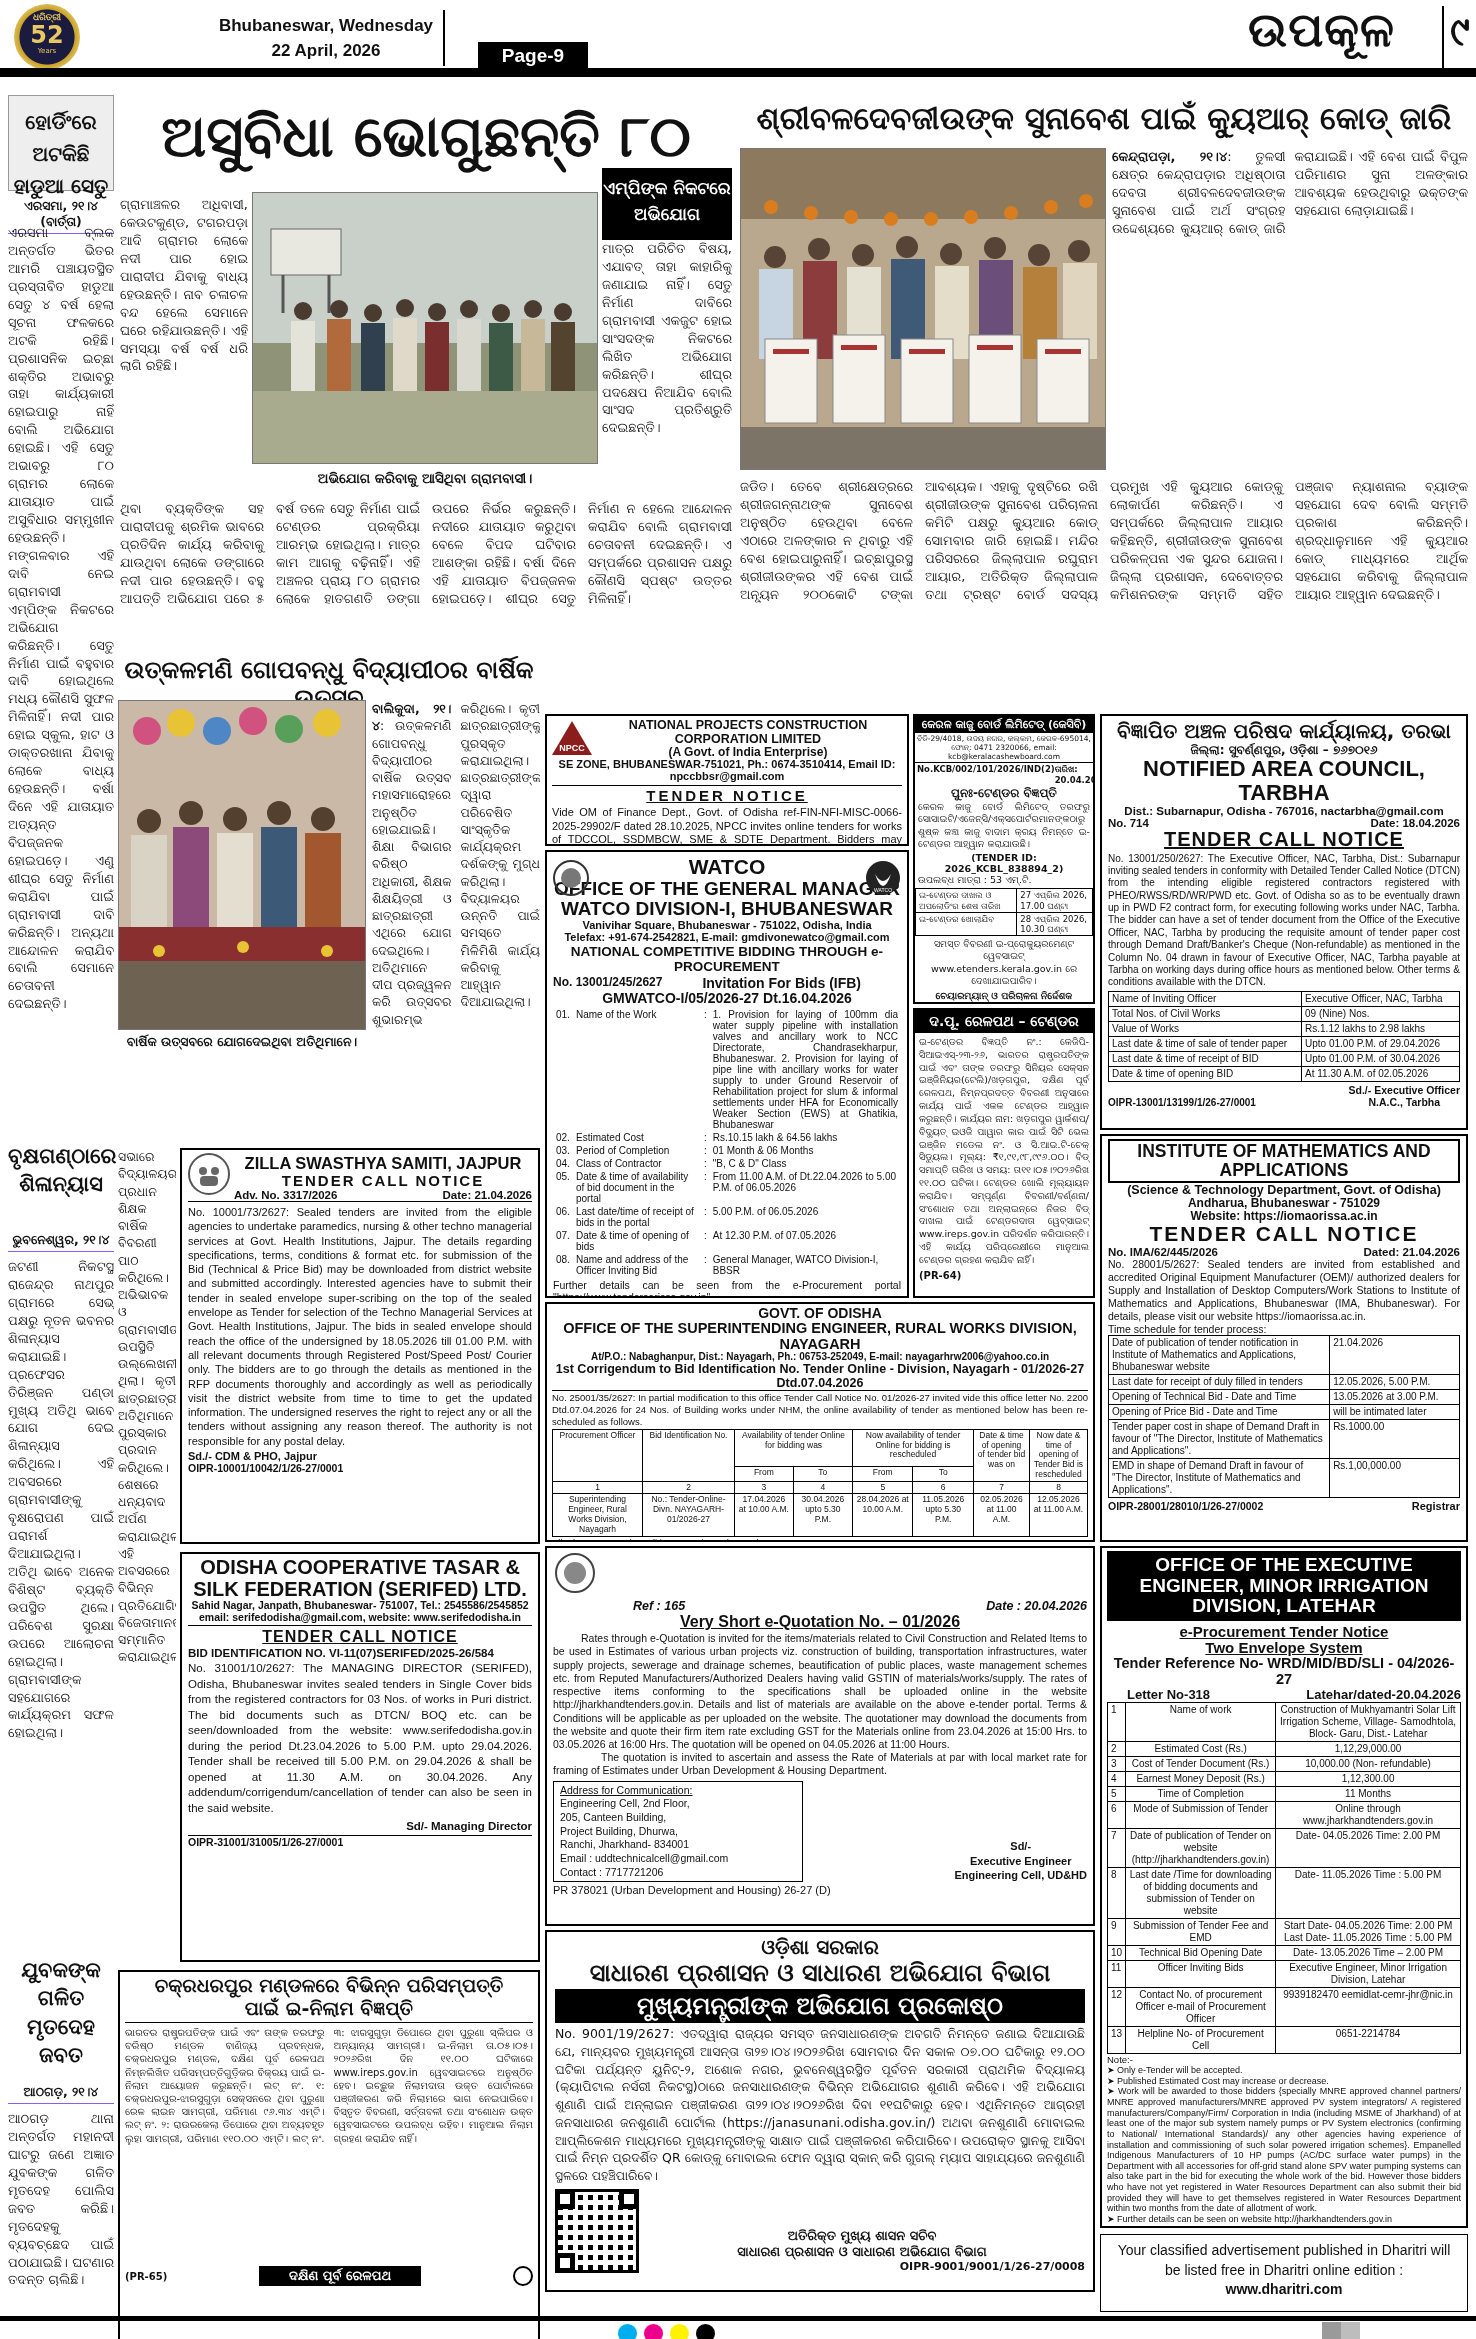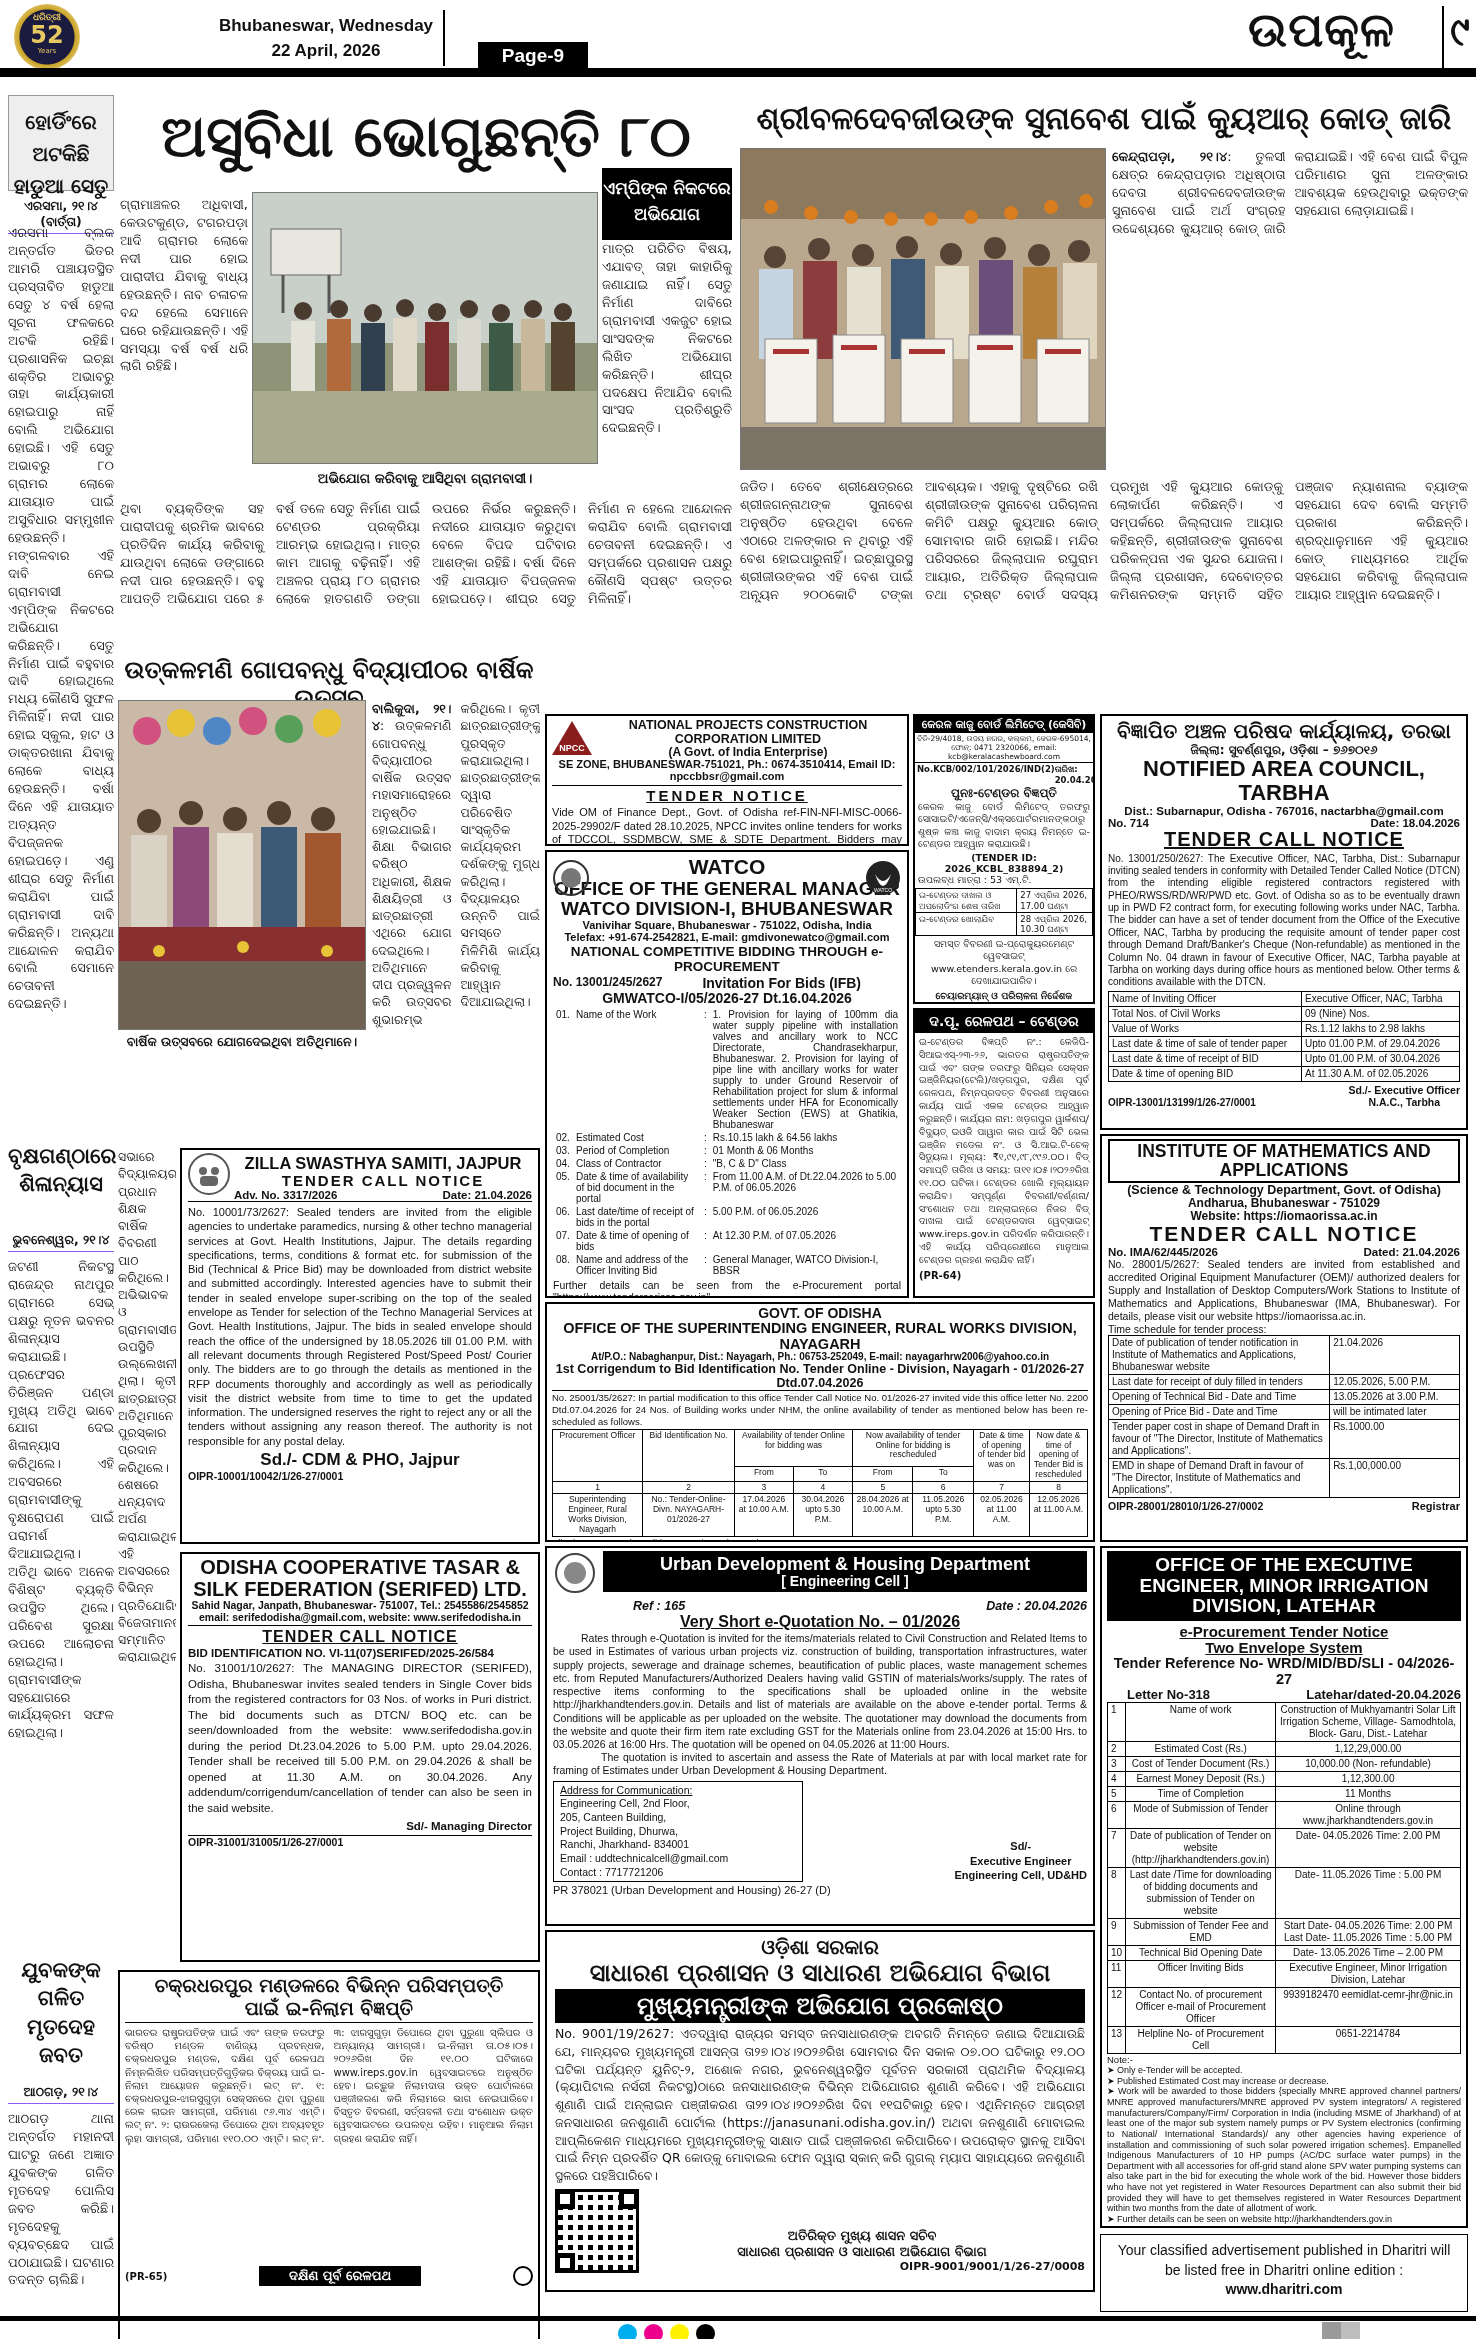--- a/index.html
+++ b/index.html
@@ -483,24 +483,20 @@
       <span class="b" style="font-size:11px">Registrar</span>
     </div>
   </div>
 
   <div class="abs notice eng" style="left:545px;top:1546px;width:550px;height:380px;padding:3px 6px">
     <div style="position:relative;min-height:46px">
       <svg class="abs" style="left:2px;top:2px" width="40" height="40" viewBox="0 0 40 40">
           <circle cx="20" cy="20" r="19" fill="none" stroke="#444" stroke-width="2"></circle>
           <circle cx="20" cy="20" r="11" fill="#888"></circle>
         </svg>
-      <div class="blackbar nh" style="margin-left:50px;padding:4px 0 2px">
-        <div style="font-size:18px">Urban Development &amp; Housing Department</div>
-        <div style="font-size:14px">[ Engineering Cell ]</div>
-      </div>
     </div>
     <div class="b" style="display:flex;justify-content:space-between;font-size:12.5px;font-style:italic;margin-top:2px">
       <span style="margin-left:80px">Ref : 165</span>
       <span>Date : 20.04.2026</span>
     </div>
     <div class="nh u" style="font-size:16px">Very Short e-Quotation No. – 01/2026</div>
     <div class="j" style="font-size:10.5px;line-height:1.26;margin-top:2px;text-indent:28px">Rates through e-Quotation is invited for the items/materials related to Civil Construction and Related Items to be used in Estimates of various urban projects viz. construction of building, transportation infrastructures, water supply projects, sewerage and drainage schemes, beautification of public places, waste management schemes etc. from Reputed Manufacturers/Authorized Dealers having valid GSTIN of materials/works/supply. The rates of respective items conforming to the specifications shall be uploaded online in the website http://jharkhandtenders.gov.in. Details and list of materials are available on the above e-tender portal. Terms &amp; Conditions will be applicable as per uploaded on the website. The quotationer may download the documents from the website and quote their firm item rate excluding GST for the Materials online from 23.04.2026 at 15:00 Hrs. to 03.05.2026 at 16:00 Hrs. The quotation will be opened on 04.05.2026 at 11:00 Hours.</div>
     <div class="j" style="font-size:10.5px;line-height:1.26;text-indent:48px">The quotation is invited to ascertain and assess the Rate of Materials at par with local market rate for framing of Estimates under Urban Development &amp; Housing Department.</div>
     <div style="display:flex;justify-content:space-between;align-items:flex-end;margin-top:3px">
       <div class="n1" style="padding:2px 6px;font-size:10.5px;line-height:1.3;width:250px">
@@ -549,21 +545,21 @@
           <rect x="12" y="23" width="18" height="10" rx="4" fill="#666"></rect>
         </svg>
       <div class="nh" style="font-size:16.5px;margin-left:46px;padding-top:2px">ZILLA SWASTHYA SAMITI, JAJPUR</div>
       <div class="nh" style="font-size:15px;margin-left:46px;letter-spacing:2px">TENDER CALL NOTICE</div>
       <div class="b" style="margin-left:46px;font-size:11.5px;display:flex;justify-content:space-between">
         <span>Adv. No. 3317/2026</span>
         <span>Date: 21.04.2026</span>
       </div>
     </div>
     <div class="j" style="font-size:11px;line-height:1.3;margin-top:3px">No. 10001/73/2627: Sealed tenders are invited from the eligible agencies to undertake paramedics, nursing &amp; other techno managerial services at Govt. Health Institutions, Jajpur. The details regarding specifications, terms, conditions &amp; format etc. for submission of the Bid (Technical &amp; Price Bid) may be downloaded from district website and submitted accordingly. Interested agencies have to submit their tender in sealed envelope super-scribing on the top of the sealed envelope as Tender for selection of the Techno Managerial Services at Govt. Health Institutions, Jajpur. The bids in sealed envelope should reach the office of the undersigned by 18.05.2026 till 01.00 P.M. with all relevant documents through Registered Post/Speed Post/ Courier only. The bidders are to go through the details as mentioned in the RFP documents thoroughly and accordingly as well as periodically visit the district website from time to time to get the updated information. The undersigned reserves the right to reject any or all the tenders without assigning any reason thereof. The authority is not responsible for any postal delay.</div>
-    <div class="b" style="text-align:center;font-size:17px;margin-top:2px">Sd./- CDM &amp; PHO, Jajpur</div>
+    <div class="b" style="text-align:left;font-size:11px;margin-top:2px">Sd./- CDM &amp; PHO, Jajpur</div>
     <div class="b" style="font-size:10.5px">OIPR-10001/10042/1/26-27/0001</div>
   </div>
 
   <div class="abs notice eng" style="left:180px;top:1552px;width:360px;height:410px;padding:3px 6px">
     <div class="nh" style="font-size:20px">ODISHA COOPERATIVE TASAR &amp; SILK FEDERATION (SERIFED) LTD.</div>
     <div class="nh" style="font-size:10.5px;font-weight:bold">Sahid Nagar, Janpath, Bhubaneswar- 751007,  Tel.: 2545586/2545852</div>
     <div class="nh" style="font-size:10.5px;font-weight:bold;border-bottom:1px solid #000;padding-bottom:2px">email: serifedodisha@gmail.com, website: www.serifedodisha.in</div>
     <div class="nh u" style="font-size:16px;letter-spacing:1px;margin:2px 0">TENDER CALL NOTICE</div>
     <div class="b" style="font-size:11.5px">BID IDENTIFICATION NO. VI-11(07)SERIFED/2025-26/584</div>
     <div class="j" style="font-size:11.5px;line-height:1.35;margin-top:2px">No. 31001/10/2627: The MANAGING DIRECTOR (SERIFED), Odisha, Bhubaneswar invites sealed tenders in Single Cover bids from the registered contractors for 03 Nos. of works in Puri district. The bid documents such as DTCN/ BOQ etc. can be seen/downloaded from the website: www.serifedodisha.gov.in during the period Dt.23.04.2026 to 5.00 P.M. upto 29.04.2026. Tender shall be received till 5.00 P.M. on 29.04.2026 &amp; shall be opened at 11.30 A.M. on 30.04.2026. Any addendum/corrigendum/cancellation of tender can also be seen in the said website.</div>

